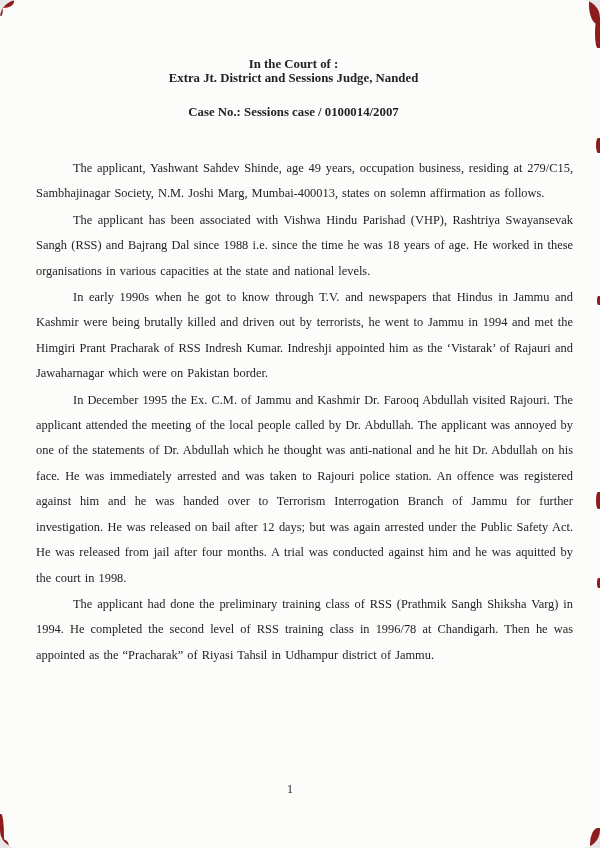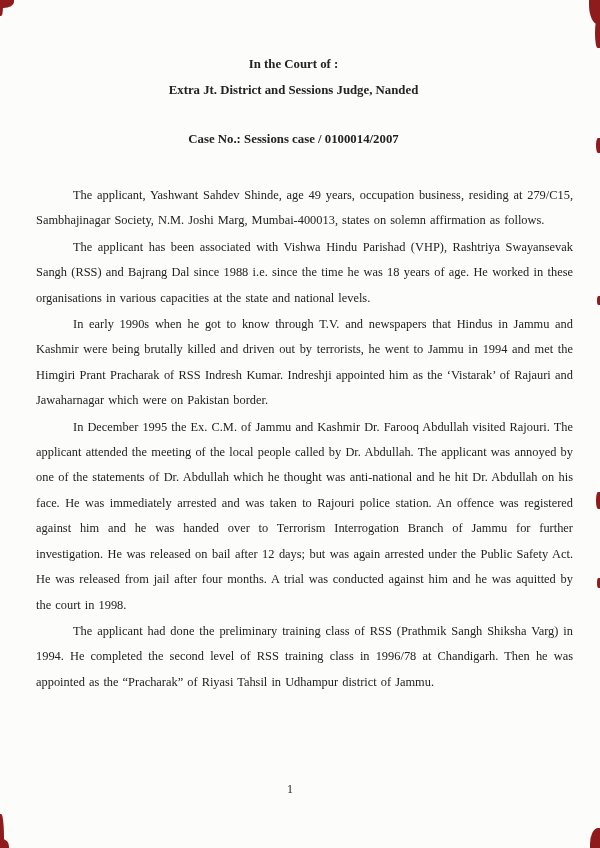--- a/index.html
+++ b/index.html
@@ -9,37 +9,38 @@
   }
   .page {
     position: relative;
     width: 600px;
     height: 848px;
     background: var(--paper, #fcfcfa);
     font-family: "Liberation Serif", serif;
     color: var(--ink, #232323);
     overflow: hidden;
     box-sizing: border-box;
+    border-radius: 18px;
   }
   .content {
     position: relative;
     padding: 0 27px 0 36px;
     box-sizing: border-box;
   }
   
   .doc-header {
     text-align: center;
     font-weight: bold;
     font-size: 12.8px;
     padding-top: 57px;
     padding-right: 22px; 
   }
   .h-line { line-height: 14px; }
-  .h-court-name { margin-top: 12px; }
-  .h-case-no  { margin-top: 35px; }
+  .h-court-name { }
+  .h-case-no  { margin-top: 20px; }
   .h-case-title { margin-top: 16px; }
   
   .bodytext {
     margin-top: 37px;
     font-size: 12.4px;
     line-height: 25.4px;
     word-spacing: 1px;
   }
   .salutation {
     text-align: left;

